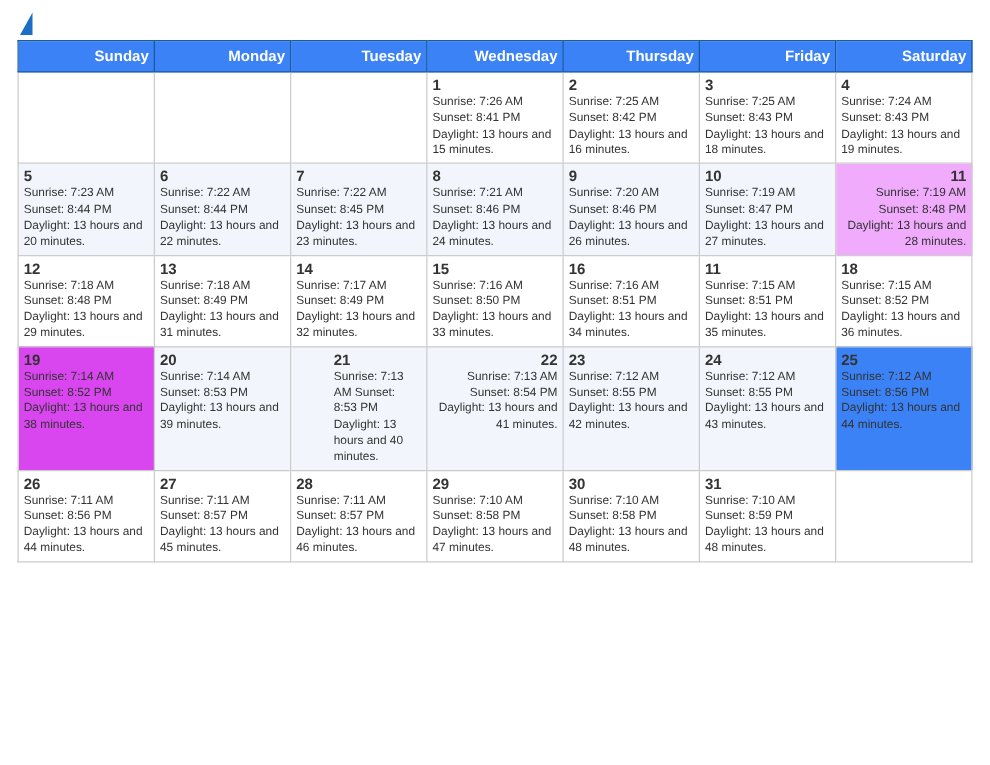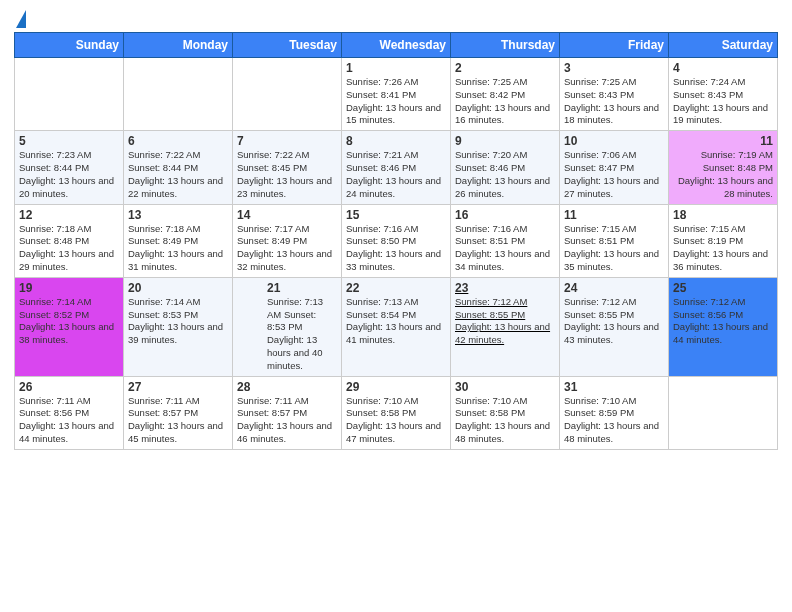--- a/index.html
+++ b/index.html
@@ -185,21 +185,21 @@
 Daylight: 13 hours and 24 minutes.</div>
           </td>
           <td style="background: rgb(242, 246, 252);">
             <span class="day-number">9</span>
             <div class="day-info">Sunrise: 7:20 AM
 Sunset: 8:46 PM
 Daylight: 13 hours and 26 minutes.</div>
           </td>
           <td style="background: rgb(242, 246, 252);">
             <span class="day-number">10</span>
-            <div class="day-info">Sunrise: 7:06 AM
+            <div class="day-info">Sunrise: 7:19 AM
 Sunset: 8:47 PM
 Daylight: 13 hours and 27 minutes.</div>
           </td>
           <td style="background: #f0abfc; text-align: right;">
             <span class="day-number">11</span>
             <div class="day-info">Sunrise: 7:19 AM
 Sunset: 8:48 PM
 Daylight: 13 hours and 28 minutes.</div>
           </td>
         </tr>
@@ -236,21 +236,21 @@
           </td>
           <td>
             <span class="day-number">11</span>
             <div class="day-info">Sunrise: 7:15 AM
 Sunset: 8:51 PM
 Daylight: 13 hours and 35 minutes.</div>
           </td>
           <td>
             <span class="day-number">18</span>
             <div class="day-info">Sunrise: 7:15 AM
-Sunset: 8:19 PM
+Sunset: 8:52 PM
 Daylight: 13 hours and 36 minutes.</div>
           </td>
         </tr>
         <tr>
           <td style="background: #d946ef;">
             <span class="day-number">19</span>
             <div class="day-info">Sunrise: 7:14 AM
 Sunset: 8:52 PM
 Daylight: 13 hours and 38 minutes.</div>
           </td>
@@ -259,27 +259,27 @@
             <div class="day-info">Sunrise: 7:14 AM
 Sunset: 8:53 PM
 Daylight: 13 hours and 39 minutes.</div>
           </td>
           <td style="background: rgb(242, 246, 252); padding-left: 34px;">
             <span class="day-number">21</span>
             <div class="day-info">Sunrise: 7:13 AM
 Sunset: 8:53 PM
 Daylight: 13 hours and 40 minutes.</div>
           </td>
-          <td style="background: rgb(242, 246, 252);">
+          <td style="background: rgb(242, 246, 252); text-align: right;">
             <span class="day-number">22</span>
             <div class="day-info">Sunrise: 7:13 AM
 Sunset: 8:54 PM
 Daylight: 13 hours and 41 minutes.</div>
           </td>
-          <td style="background: rgb(242, 246, 252); text-decoration: underline;">
+          <td style="background: rgb(242, 246, 252);">
             <span class="day-number">23</span>
             <div class="day-info">Sunrise: 7:12 AM
 Sunset: 8:55 PM
 Daylight: 13 hours and 42 minutes.</div>
           </td>
           <td style="background: rgb(242, 246, 252);">
             <span class="day-number">24</span>
             <div class="day-info">Sunrise: 7:12 AM
 Sunset: 8:55 PM
 Daylight: 13 hours and 43 minutes.</div>

